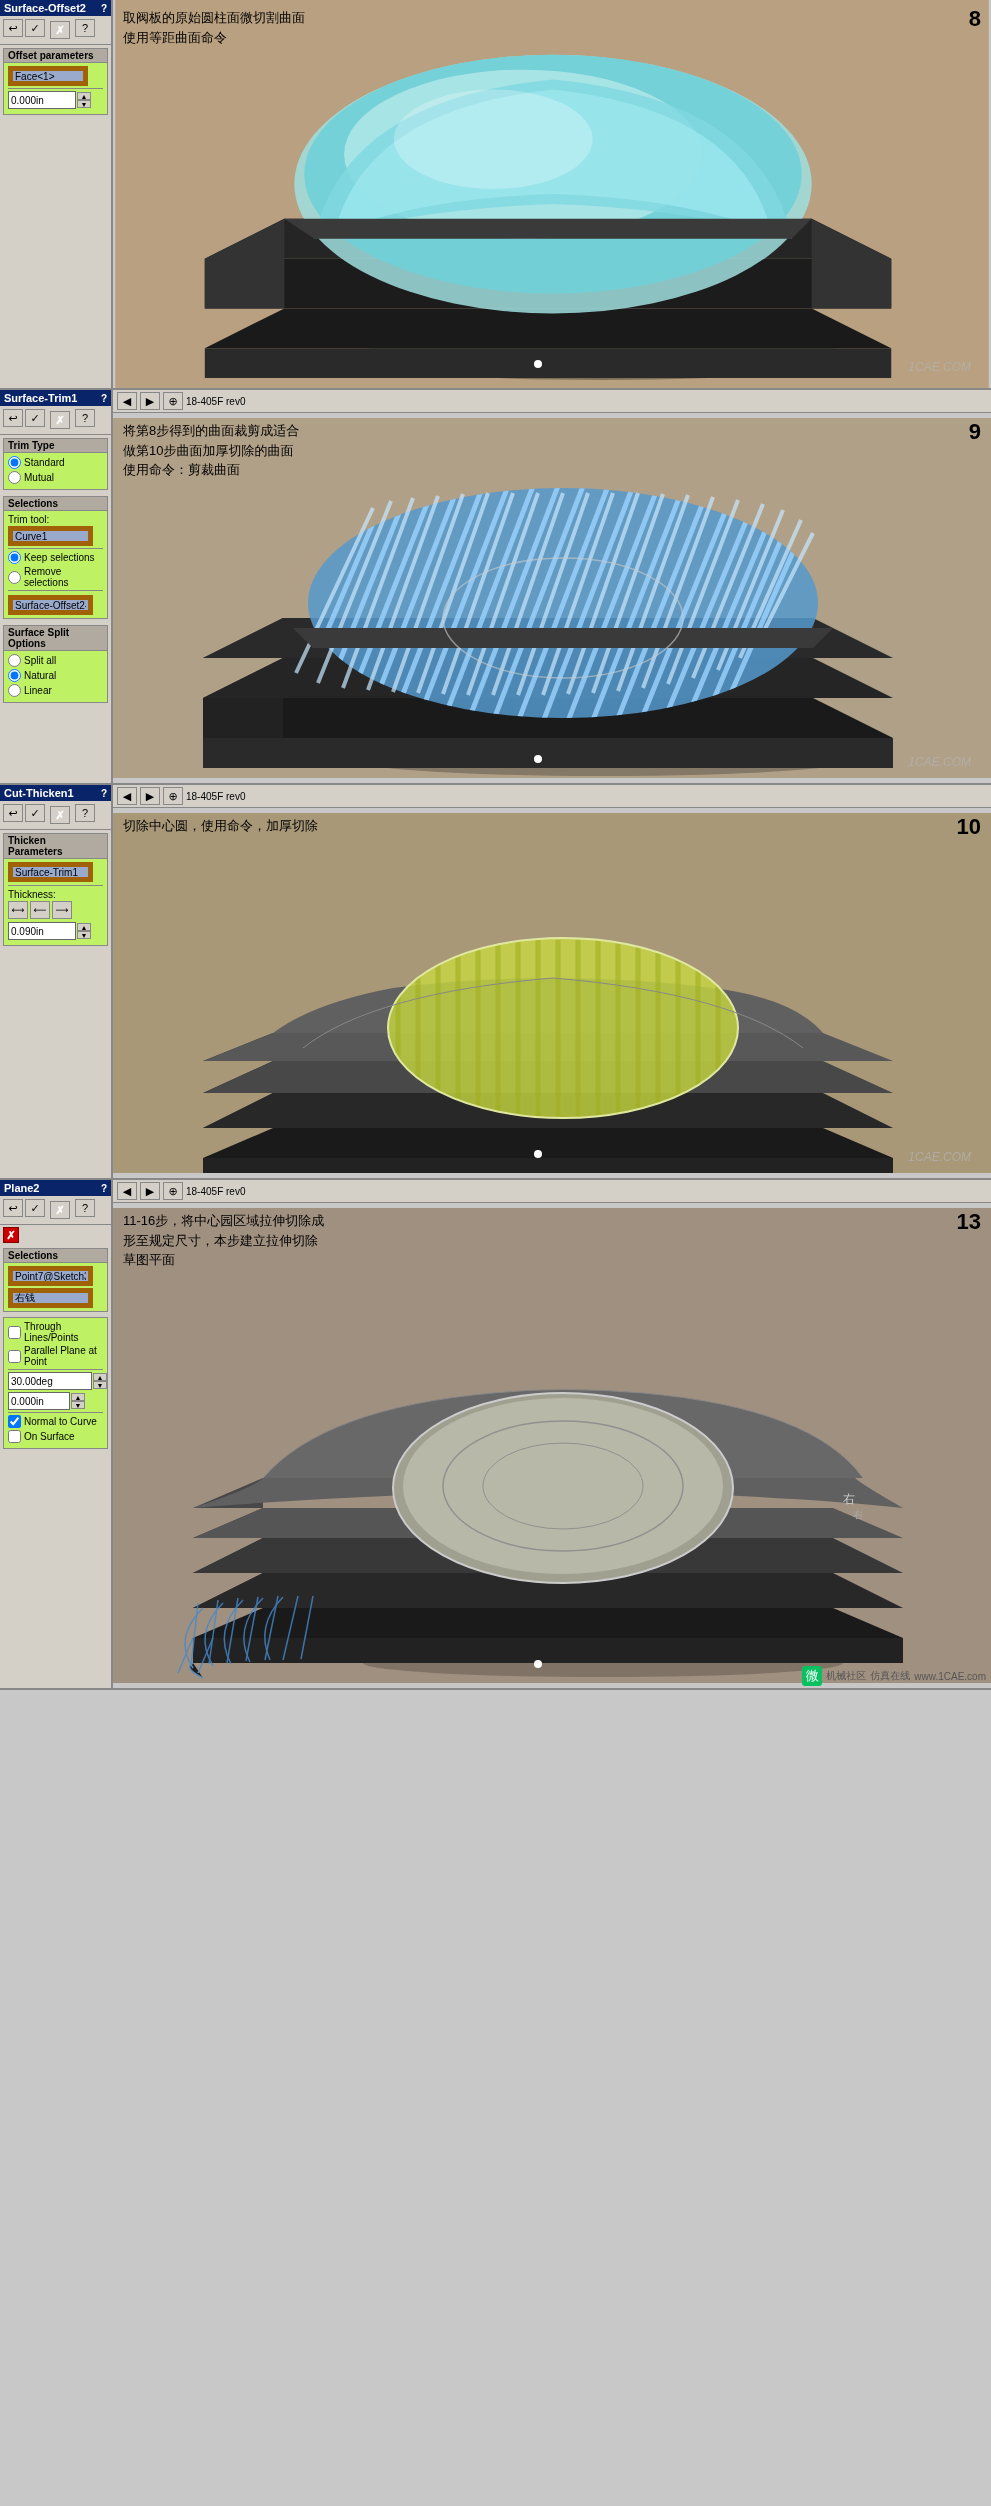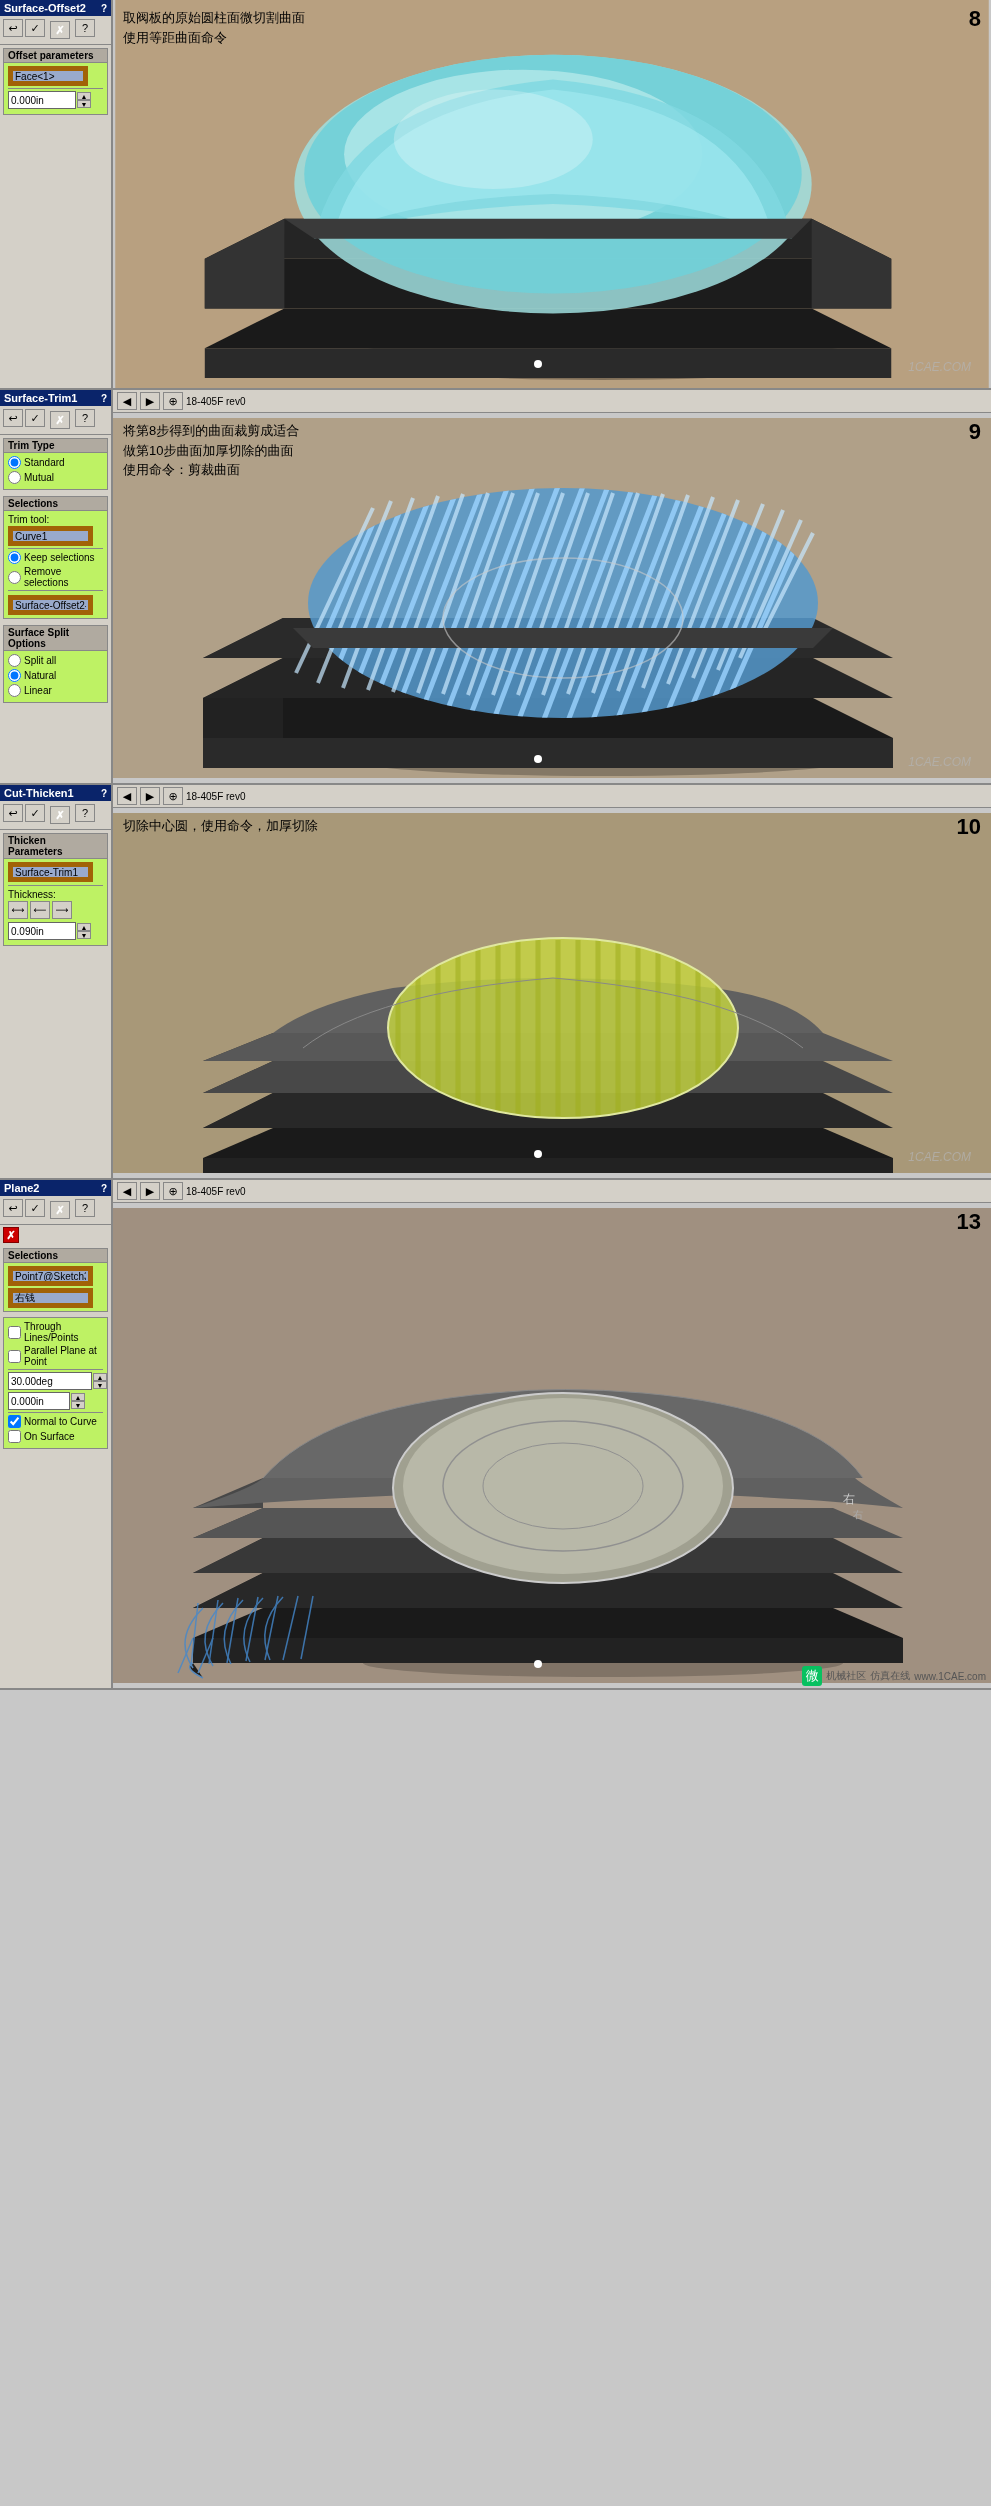--- a/index.html
+++ b/index.html
@@ -693,20 +693,25 @@
   </div>
 
   <div class="main-view" style="display:flex;flex-direction:column;">
     <div class="top-bar-row" style="width:100%;">
       <div class="icon-btn">◀</div>
       <div class="icon-btn">▶</div>
       <div class="icon-btn">⊕</div>
       <span class="title-right">18-405F rev0</span>
     </div>
     <div style="flex:1;position:relative;">
+      <div class="cn-text">
+        <div>11-16步，将中心园区域拉伸切除成</div>
+        <div>形至规定尺寸，本步建立拉伸切除</div>
+        <div>草图平面</div>
+      </div>
       <div class="step-badge">13</div>
       <div class="white-dot"></div>
 
       <div class="social-footer">
         <div class="wechat-icon">微</div>
         <span>机械社区</span>
         <span>仿真在线</span>
         <span>www.1CAE.com</span>
       </div>
 

